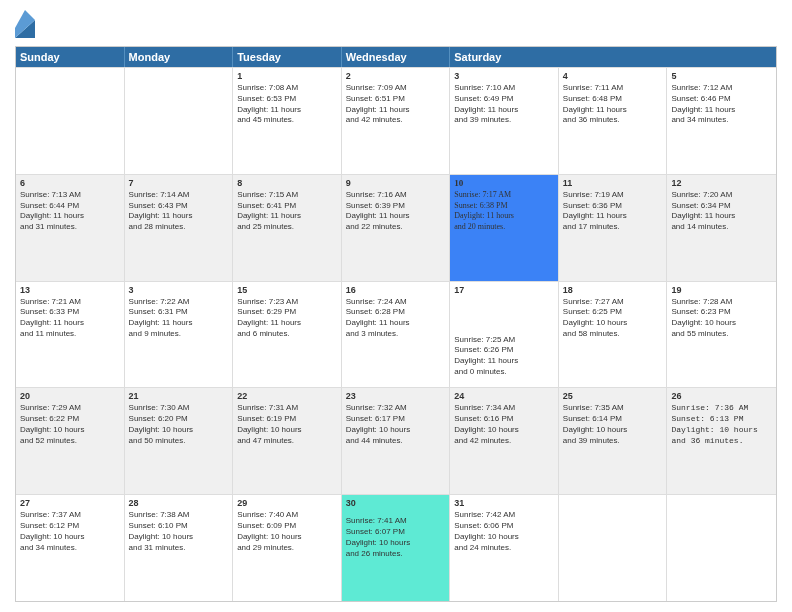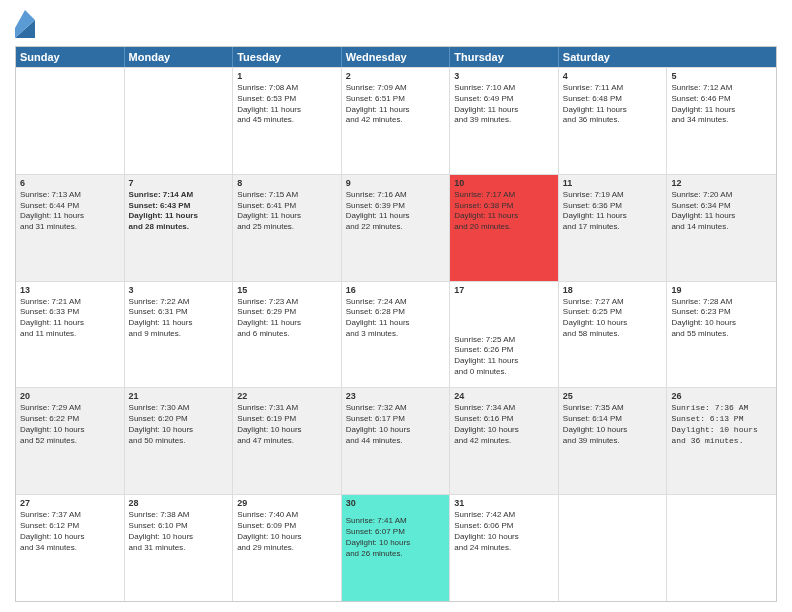--- a/index.html
+++ b/index.html
@@ -145,21 +145,20 @@
       <div class="subtitle"></div>
     </div>
   </div>
 
   <div class="calendar">
     <div class="cal-header" id="cal-header">
         <div class="cal-header-cell">Sunday</div>
         <div class="cal-header-cell">Monday</div>
         <div class="cal-header-cell">Tuesday</div>
         <div class="cal-header-cell">Wednesday</div>
-        <div class="cal-header-cell">Thursday</div>
         <div class="cal-header-cell">Saturday</div>
       </div>
     <div class="cal-body" id="cal-body">
         <div class="cal-row">
           <div class="cal-cell cell-empty" style="background: rgb(255, 255, 255);"></div>
           <div class="cal-cell cell-empty" style="background: rgb(255, 255, 255);"></div>
           <div class="cal-cell" style="background: rgb(255, 255, 255);">
             <div class="cell-day">1</div>
             <div class="cell-info" style="white-space: pre-line;">Sunrise: 7:08 AM
 Sunset: 6:53 PM
@@ -198,40 +197,40 @@
         <div class="cal-row">
           <div class="cal-cell" style="background: rgb(240, 240, 240);">
             <div class="cell-day">6</div>
             <div class="cell-info" style="white-space: pre-line;">Sunrise: 7:13 AM
 Sunset: 6:44 PM
 Daylight: 11 hours
 and 31 minutes.</div>
           </div>
           <div class="cal-cell" style="background: rgb(240, 240, 240);">
             <div class="cell-day">7</div>
-            <div class="cell-info" style="white-space: pre-line; font-weight: bold;">Sunrise: 7:14 AM
+            <div class="cell-info" style="white-space: pre-line;">Sunrise: 7:14 AM
 Sunset: 6:43 PM
 Daylight: 11 hours
 and 28 minutes.</div>
           </div>
           <div class="cal-cell" style="background: rgb(240, 240, 240);">
             <div class="cell-day">8</div>
             <div class="cell-info" style="white-space: pre-line;">Sunrise: 7:15 AM
 Sunset: 6:41 PM
 Daylight: 11 hours
 and 25 minutes.</div>
           </div>
           <div class="cal-cell" style="background: rgb(240, 240, 240);">
             <div class="cell-day">9</div>
             <div class="cell-info" style="white-space: pre-line;">Sunrise: 7:16 AM
 Sunset: 6:39 PM
 Daylight: 11 hours
 and 22 minutes.</div>
           </div>
-          <div class="cal-cell" style="background: #ef4444;">
+          <div class="cal-cell" style="background: #3b82f6; font-family: Liberation Serif, serif;">
             <div class="cell-day">10</div>
             <div class="cell-info" style="white-space: pre-line;">Sunrise: 7:17 AM
 Sunset: 6:38 PM
 Daylight: 11 hours
 and 20 minutes.</div>
           </div>
           <div class="cal-cell" style="background: rgb(240, 240, 240);">
             <div class="cell-day">11</div>
             <div class="cell-info" style="white-space: pre-line;">Sunrise: 7:19 AM
 Sunset: 6:36 PM

